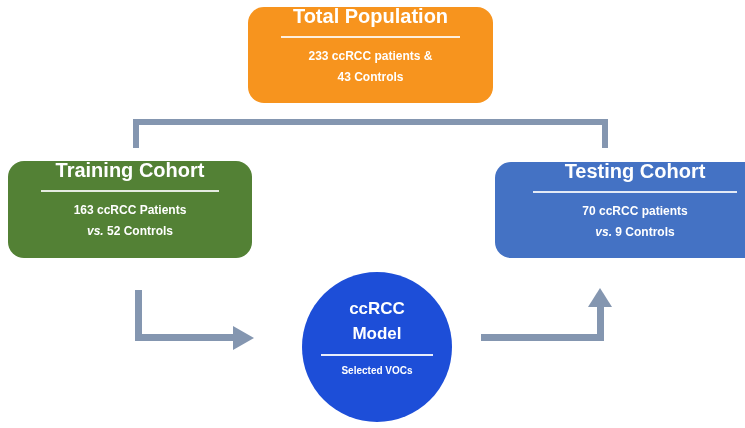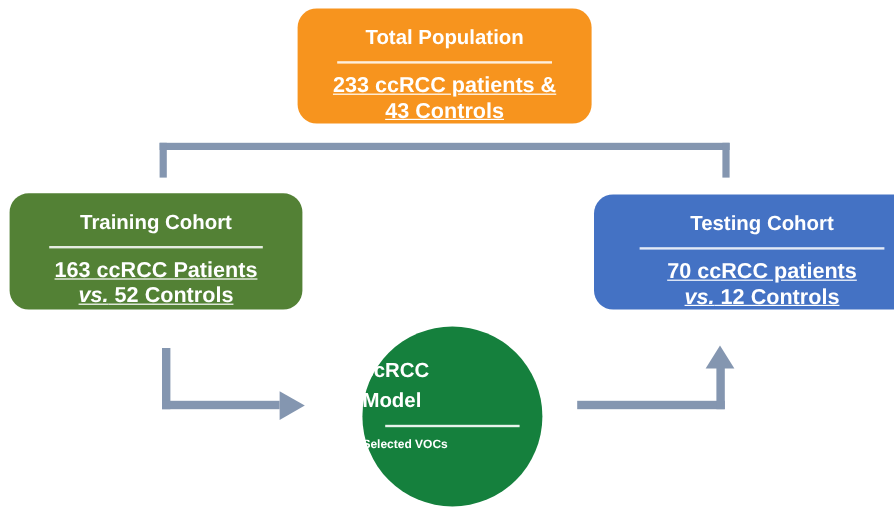--- a/index.html
+++ b/index.html
@@ -19,34 +19,34 @@
     position: absolute;
     border-radius: 16px;
     color: #ffffff;
     text-align: center;
     font-weight: bold;
   }
   .box-total    { left: 248px; top: 7px;   width: 245px; height: 96px; background: #F7941E; }
   .box-training { left: 8px;   top: 161px; width: 244px; height: 97px; background: #538135; }
   .box-testing  { left: 495px; top: 162px; width: 280px; height: 96px; background: #4472C4; }
 
-  .box-title { font-size: 17px; line-height: 19px; margin-top: 15px; }
+  .box-title { font-size: 20px; line-height: 19px; }
   .box-sep   { height: 1.5px; width: 73%; margin: 10px auto 8px; background: rgba(255,255,255,0.85); }
-  .box-body  { font-size: 18px; line-height: 21px; text-decoration: underline; }
+  .box-body  { font-size: 12px; line-height: 21px; }
   .vs { font-style: italic; }
 
   
   .circle {
     position: absolute;
     left: 302px; top: 272px;
     width: 150px; height: 150px;
     border-radius: 50%;
-    background: #15803d;
+    background: #1d4ed8;
     color: #ffffff;
-    text-align: left;
+    text-align: center;
     font-weight: bold;
   }
   .circle-title { font-size: 17px; line-height: 25px; margin-top: 24px; }
   .circle-sep   { height: 1.5px; width: 75%; margin: 8px auto 7px; background: rgba(255,255,255,0.9); }
   .circle-sub   { font-size: 10px; line-height: 15px; }
 
   
   .bracket {
     position: absolute;
     left: 133px; top: 119px;
@@ -101,21 +101,21 @@
       <span>163 ccRCC Patients</span><br>
       <span class="vs">vs.</span><span> 52 Controls</span>
     </div>
   </div>
 
   <div class="box box-testing">
     <div class="box-title">Testing Cohort</div>
     <div class="box-sep"></div>
     <div class="box-body">
       <span>70 ccRCC patients</span><br>
-      <span class="vs">vs.</span><span> 12 Controls</span>
+      <span class="vs">vs.</span><span> 9 Controls</span>
     </div>
   </div>
 
   <div>
     <div class="seg seg-l-vert"></div>
     <div class="seg seg-l-horz"></div>
     <div class="arrowhead-right"></div>
   </div>
 
   <div>

